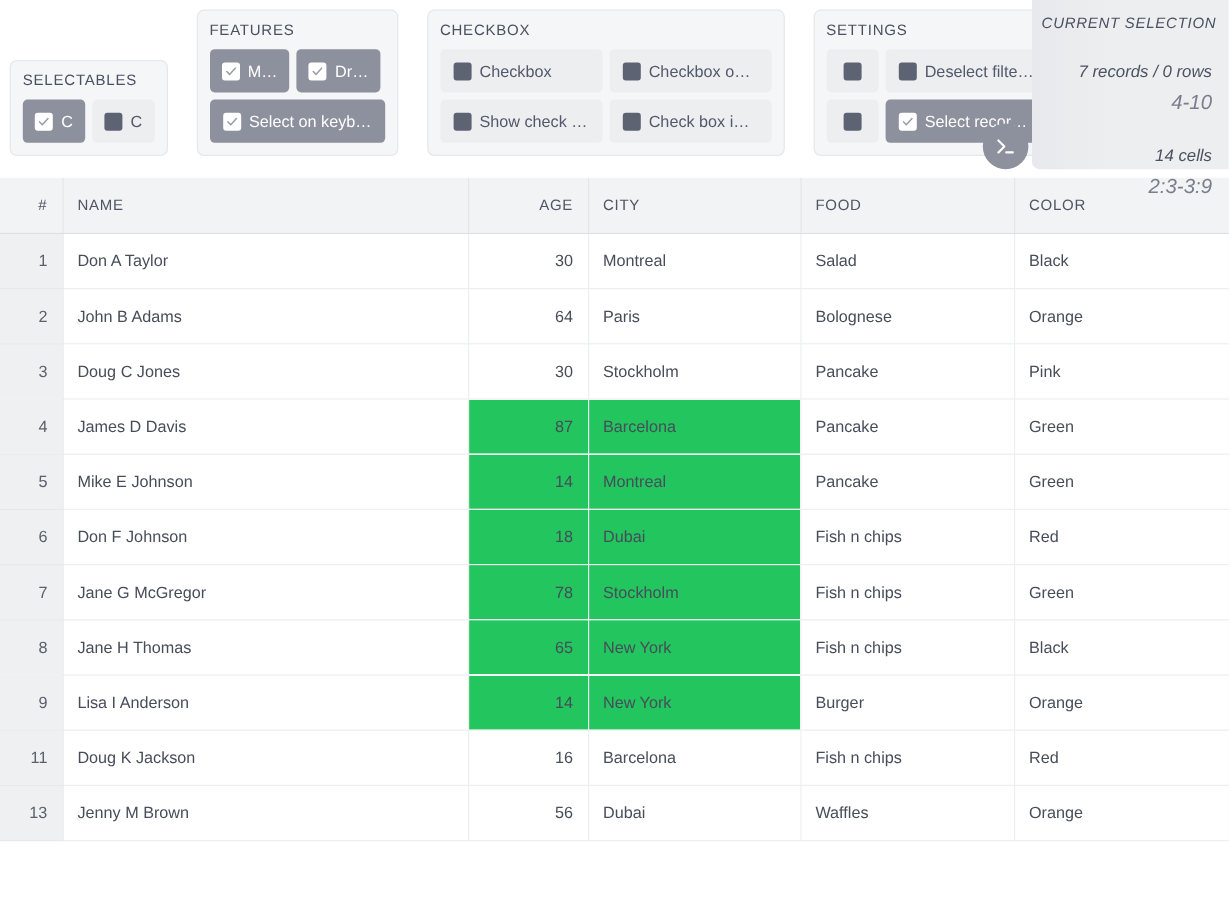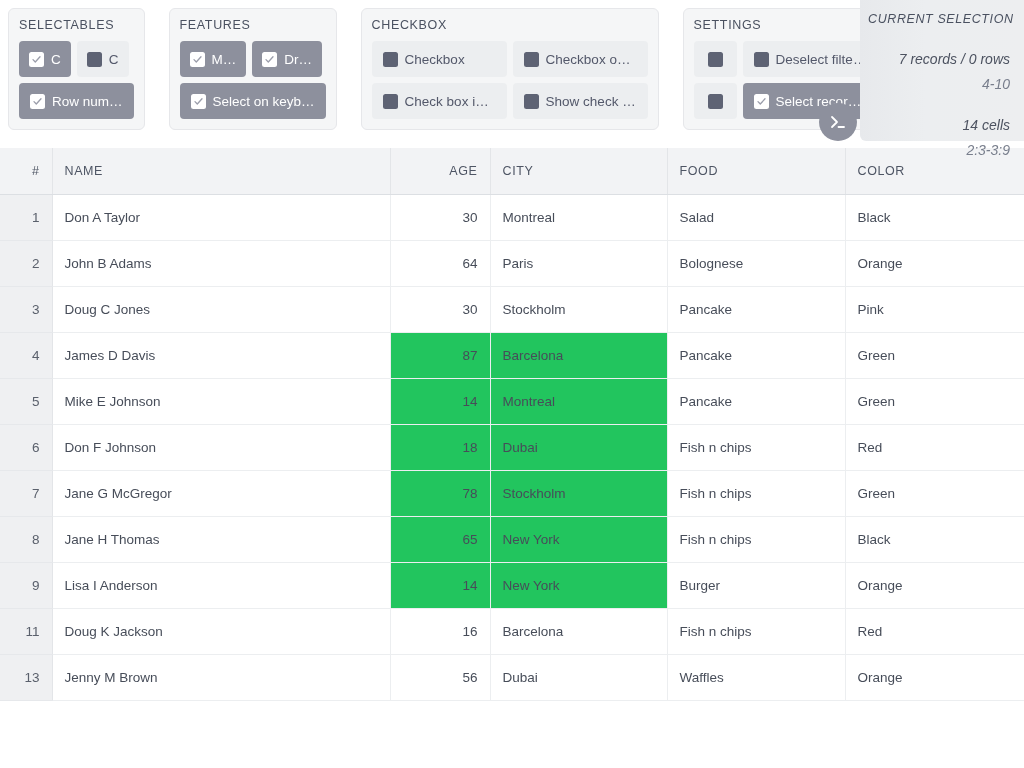--- a/index.html
+++ b/index.html
@@ -113,21 +113,21 @@
     font-weight: 500;
     white-space: nowrap;
   }
   #selection-panel .sel-main {
     font-size: 14px;
     color: #4c5260;
     margin-top: 23px;
     white-space: nowrap;
   }
   #selection-panel .sel-sub {
-    font-size: 14px;
+    font-size: 17px;
     color: #787e8c;
     margin-top: 7px;
     white-space: nowrap;
   }
 
   
   #grid { width: 1024px; }
   table.grid {
     width: 1024px;
     border-collapse: collapse;
@@ -194,30 +194,20 @@
                   <path d="M2 5.6 L4.3 8 L9 2.8" fill="none" stroke="#9b9eab" stroke-width="1.3" stroke-linecap="round" stroke-linejoin="round"></path>
                 </svg>
               </span>
               <span class="lbl">C</span>
             </div>
             <div class="tbtn off narrow">
               <span class="cbx"></span>
               <span class="lbl">C</span>
             </div>
           </div>
-          <div class="panel-row">
-            <div class="tbtn on" style="flex: 1 1 0%;">
-              <span class="cbx">
-                <svg width="11" height="11" viewBox="0 0 11 11">
-                  <path d="M2 5.6 L4.3 8 L9 2.8" fill="none" stroke="#9b9eab" stroke-width="1.3" stroke-linecap="round" stroke-linejoin="round"></path>
-                </svg>
-              </span>
-              <span class="lbl">Row num…</span>
-            </div>
-          </div>
         </div>
       </div>
       <div class="panel">
         <div class="panel-title">FEATURES</div>
         <div class="panel-rows">
           <div class="panel-row">
             <div class="tbtn on narrow">
               <span class="cbx">
                 <svg width="11" height="11" viewBox="0 0 11 11">
                   <path d="M2 5.6 L4.3 8 L9 2.8" fill="none" stroke="#9b9eab" stroke-width="1.3" stroke-linecap="round" stroke-linejoin="round"></path>
@@ -255,25 +245,25 @@
               <span class="lbl">Checkbox</span>
             </div>
             <div class="tbtn off" style="width: 135px;">
               <span class="cbx"></span>
               <span class="lbl">Checkbox o…</span>
             </div>
           </div>
           <div class="panel-row">
             <div class="tbtn off" style="width: 135px;">
               <span class="cbx"></span>
+              <span class="lbl">Show check …</span>
+            </div>
+            <div class="tbtn off" style="width: 135px;">
+              <span class="cbx"></span>
               <span class="lbl">Check box in…</span>
-            </div>
-            <div class="tbtn off" style="width: 135px;">
-              <span class="cbx"></span>
-              <span class="lbl">Show check …</span>
             </div>
           </div>
         </div>
       </div>
       <div class="panel">
         <div class="panel-title">SETTINGS</div>
         <div class="panel-rows">
           <div class="panel-row">
             <div class="tbtn off tiny">
               <span class="cbx"></span>

